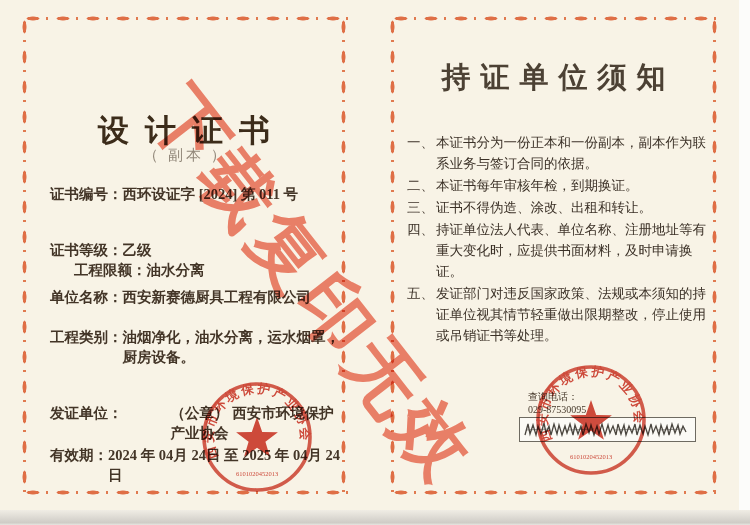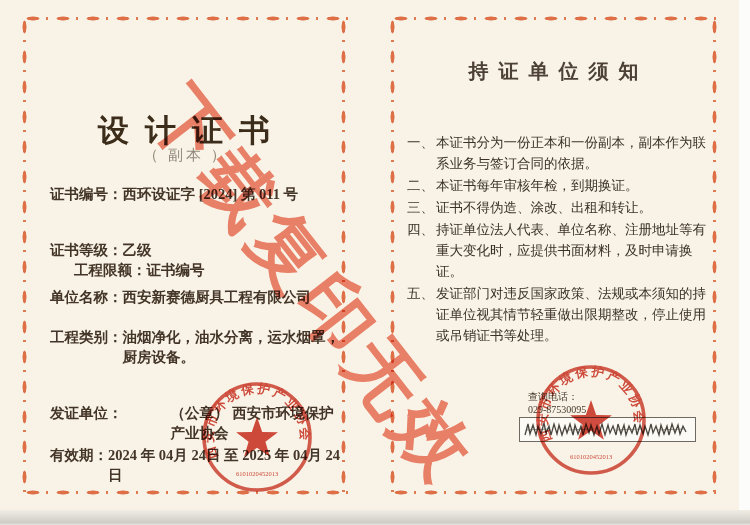--- a/index.html
+++ b/index.html
@@ -42,21 +42,21 @@
     font-size:15px; letter-spacing:3px; color:#92887a; }
   .frow { position:absolute; left:30px; right:8px; display:flex;
     font-size:14.5px; font-weight:700; color:#433527; line-height:20px; }
   .frow .lbl { white-space:nowrap; }
   .frow .val { flex:1; }
   .pair { display:flex; }
   .pair + .pair { margin-left:24px; }
 
   
   .rp-title { position:absolute; top:44px; left:0; right:0; text-align:center;
-    font-size:20px; font-weight:600; letter-spacing:10px; padding-left:10px; color:#4c4134; }
+    font-size:29px; font-weight:600; letter-spacing:10px; padding-left:10px; color:#4c4134; }
   .notice-list { position:absolute; top:118px; left:19px; right:13px; }
   .notice-item { display:flex; font-size:13.5px; line-height:21px; color:#3b3127; font-weight:500; margin-bottom:1px; }
   .notice-item .num { width:29px; flex:none; }
   .notice-item .txt { flex:1; }
   .rp-phone { position:absolute; top:376px; left:140px; display:flex;
     font-size:10px; font-weight:400; color:#473a2c;flex-direction:column; }
   .scribble-box { position:absolute; top:403px; left:131px; width:177px; height:25px;
     border:1px solid #6e6a61; background:#fbfaf5; }
 
   
@@ -90,21 +90,21 @@
       <span class="val">西环设证字 [2024] 第 011 号</span>
     </div>
 
     <div class="frow" style="top:226px;flex-direction:column;">
       <span class="pair">
         <span class="lbl">证书等级：</span>
         <span>乙级</span>
       </span>
       <span class="pair">
         <span class="lbl">工程限额：</span>
-        <span>证书编号</span>
+        <span>油水分离</span>
       </span>
     </div>
 
     <div class="frow" style="top:273px;">
       <span class="lbl">单位名称：</span>
       <span class="val">西安新赛德厨具工程有限公司</span>
     </div>
 
     <div class="frow" style="top:313px;">
       <span class="lbl">工程类别：</span>

